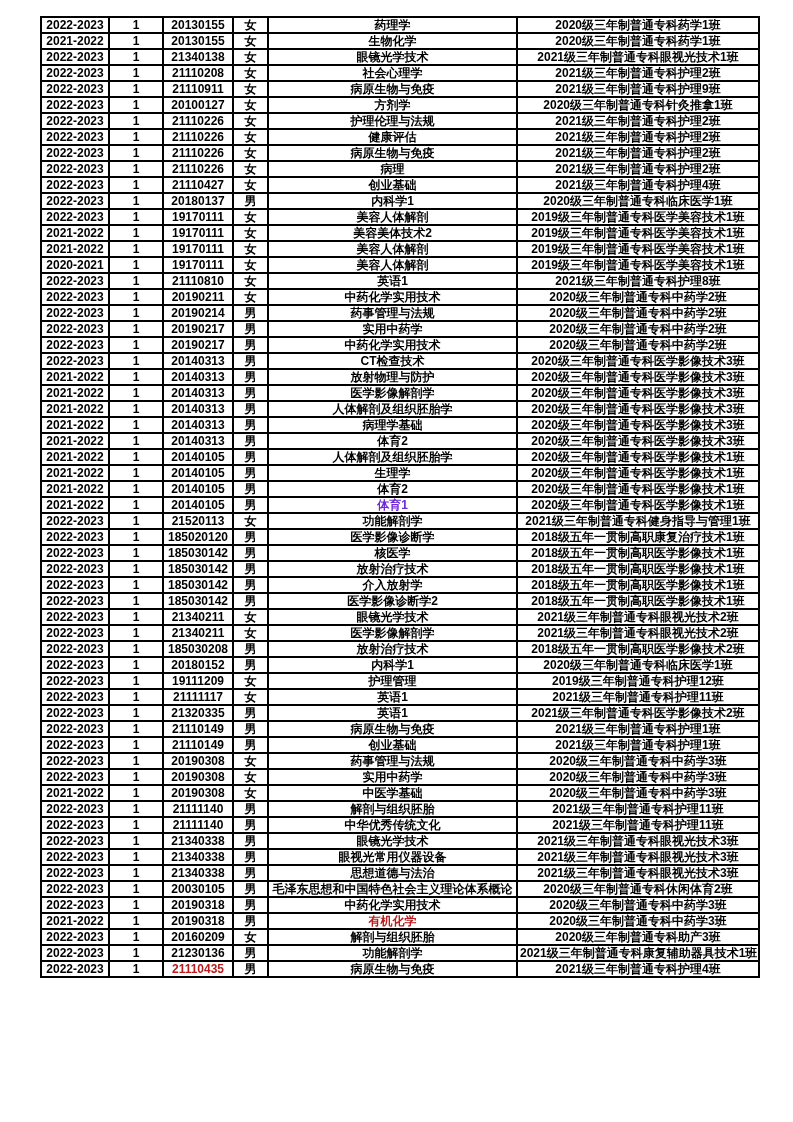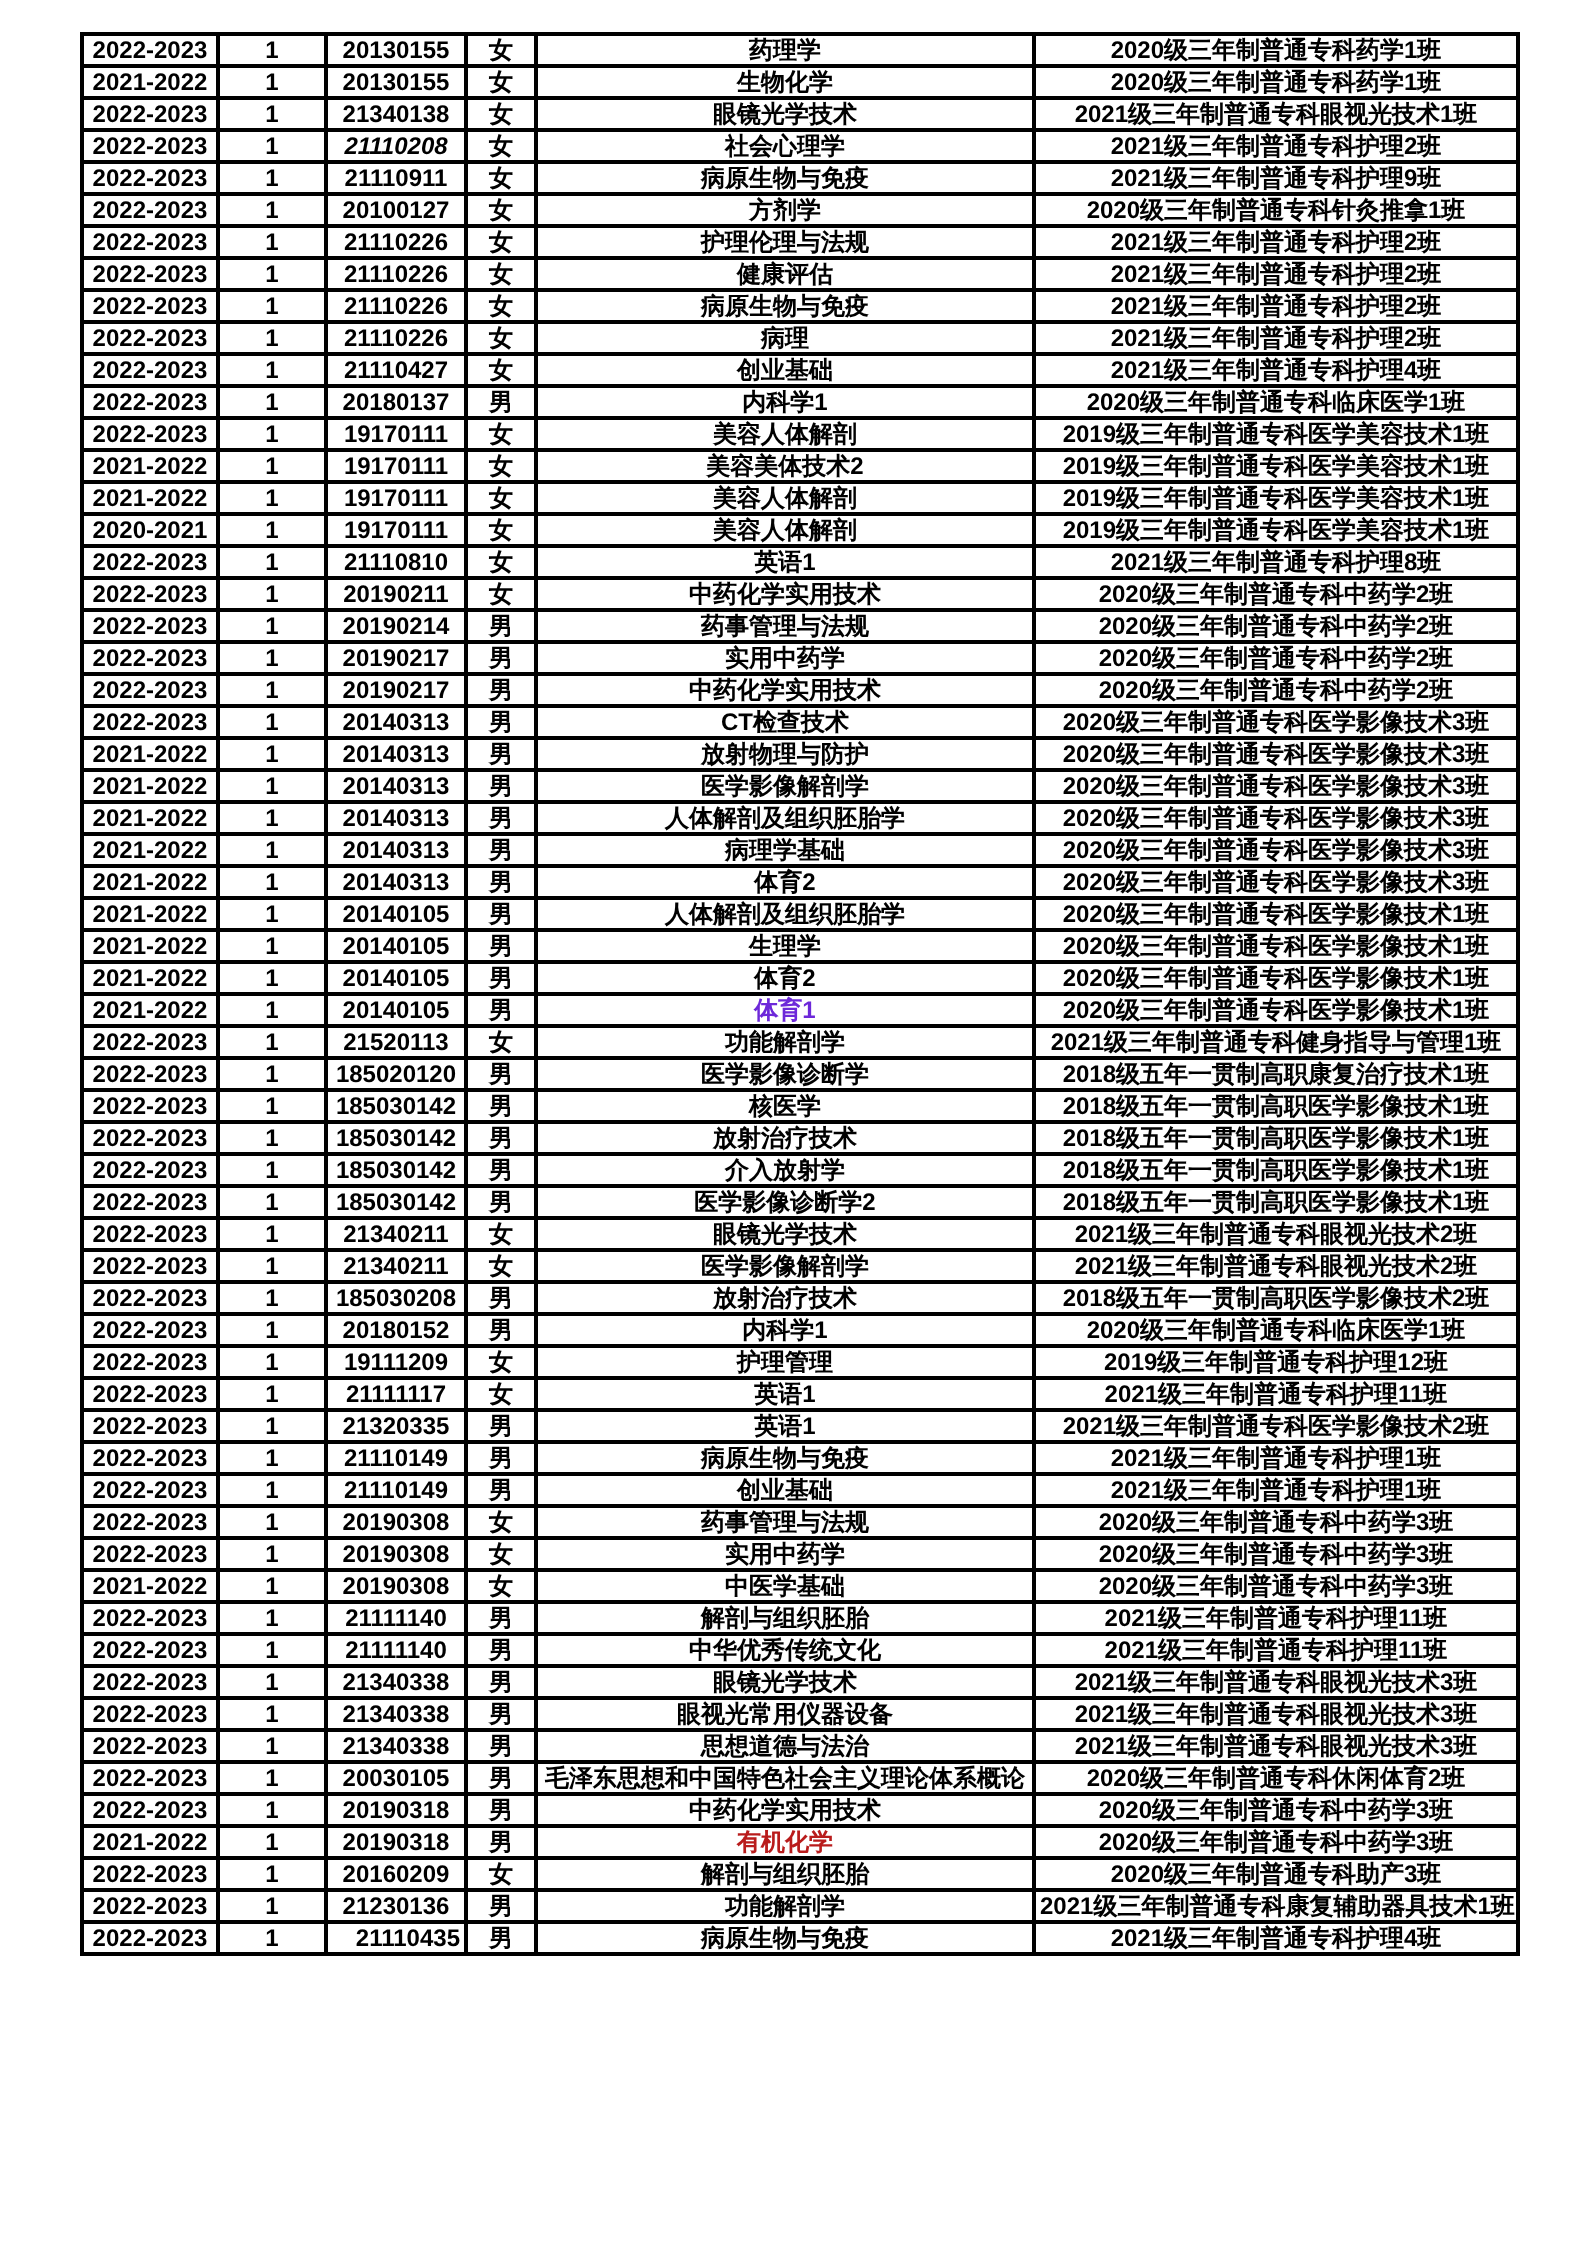--- a/index.html
+++ b/index.html
@@ -73,21 +73,21 @@
           <td style="border-color: rgb(0, 0, 0); color: rgb(0, 0, 0);">2022-2023</td>
           <td style="border-color: rgb(0, 0, 0); color: rgb(0, 0, 0);">1</td>
           <td style="border-color: rgb(0, 0, 0); color: rgb(0, 0, 0);">21340138</td>
           <td style="border-color: rgb(0, 0, 0); color: rgb(0, 0, 0);">女</td>
           <td style="border-color: rgb(0, 0, 0); color: rgb(0, 0, 0);">眼镜光学技术</td>
           <td style="border-color: rgb(0, 0, 0); color: rgb(0, 0, 0);">2021级三年制普通专科眼视光技术1班</td>
         </tr>
         <tr>
           <td style="border-color: rgb(0, 0, 0); color: rgb(0, 0, 0);">2022-2023</td>
           <td style="border-color: rgb(0, 0, 0); color: rgb(0, 0, 0);">1</td>
-          <td style="border-color: rgb(0, 0, 0); color: rgb(0, 0, 0); font-style: italic;">21110208</td>
+          <td style="border-color: rgb(0, 0, 0); color: rgb(0, 0, 0);">21110208</td>
           <td style="border-color: rgb(0, 0, 0); color: rgb(0, 0, 0);">女</td>
           <td style="border-color: rgb(0, 0, 0); color: rgb(0, 0, 0);">社会心理学</td>
           <td style="border-color: rgb(0, 0, 0); color: rgb(0, 0, 0);">2021级三年制普通专科护理2班</td>
         </tr>
         <tr>
           <td style="border-color: rgb(0, 0, 0); color: rgb(0, 0, 0);">2022-2023</td>
           <td style="border-color: rgb(0, 0, 0); color: rgb(0, 0, 0);">1</td>
           <td style="border-color: rgb(0, 0, 0); color: rgb(0, 0, 0);">21110911</td>
           <td style="border-color: rgb(0, 0, 0); color: rgb(0, 0, 0);">女</td>
           <td style="border-color: rgb(0, 0, 0); color: rgb(0, 0, 0);">病原生物与免疫</td>
@@ -521,20 +521,20 @@
           <td style="border-color: rgb(0, 0, 0); color: rgb(0, 0, 0);">2022-2023</td>
           <td style="border-color: rgb(0, 0, 0); color: rgb(0, 0, 0);">1</td>
           <td style="border-color: rgb(0, 0, 0); color: rgb(0, 0, 0);">21230136</td>
           <td style="border-color: rgb(0, 0, 0); color: rgb(0, 0, 0);">男</td>
           <td style="border-color: rgb(0, 0, 0); color: rgb(0, 0, 0);">功能解剖学</td>
           <td style="border-color: rgb(0, 0, 0); color: rgb(0, 0, 0);">2021级三年制普通专科康复辅助器具技术1班</td>
         </tr>
         <tr>
           <td style="border-color: rgb(0, 0, 0); color: rgb(0, 0, 0);">2022-2023</td>
           <td style="border-color: rgb(0, 0, 0); color: rgb(0, 0, 0);">1</td>
-          <td style="border-color: rgb(0, 0, 0); color: #000000; text-align: right;">21110435</td>
+          <td style="border-color: rgb(0, 0, 0); color: #b91c1c;">21110435</td>
           <td style="border-color: rgb(0, 0, 0); color: rgb(0, 0, 0);">男</td>
           <td style="border-color: rgb(0, 0, 0); color: rgb(0, 0, 0);">病原生物与免疫</td>
           <td style="border-color: rgb(0, 0, 0); color: rgb(0, 0, 0);">2021级三年制普通专科护理4班</td>
         </tr>
       </tbody>
   </table>
 </div>
 
 </body></html>

